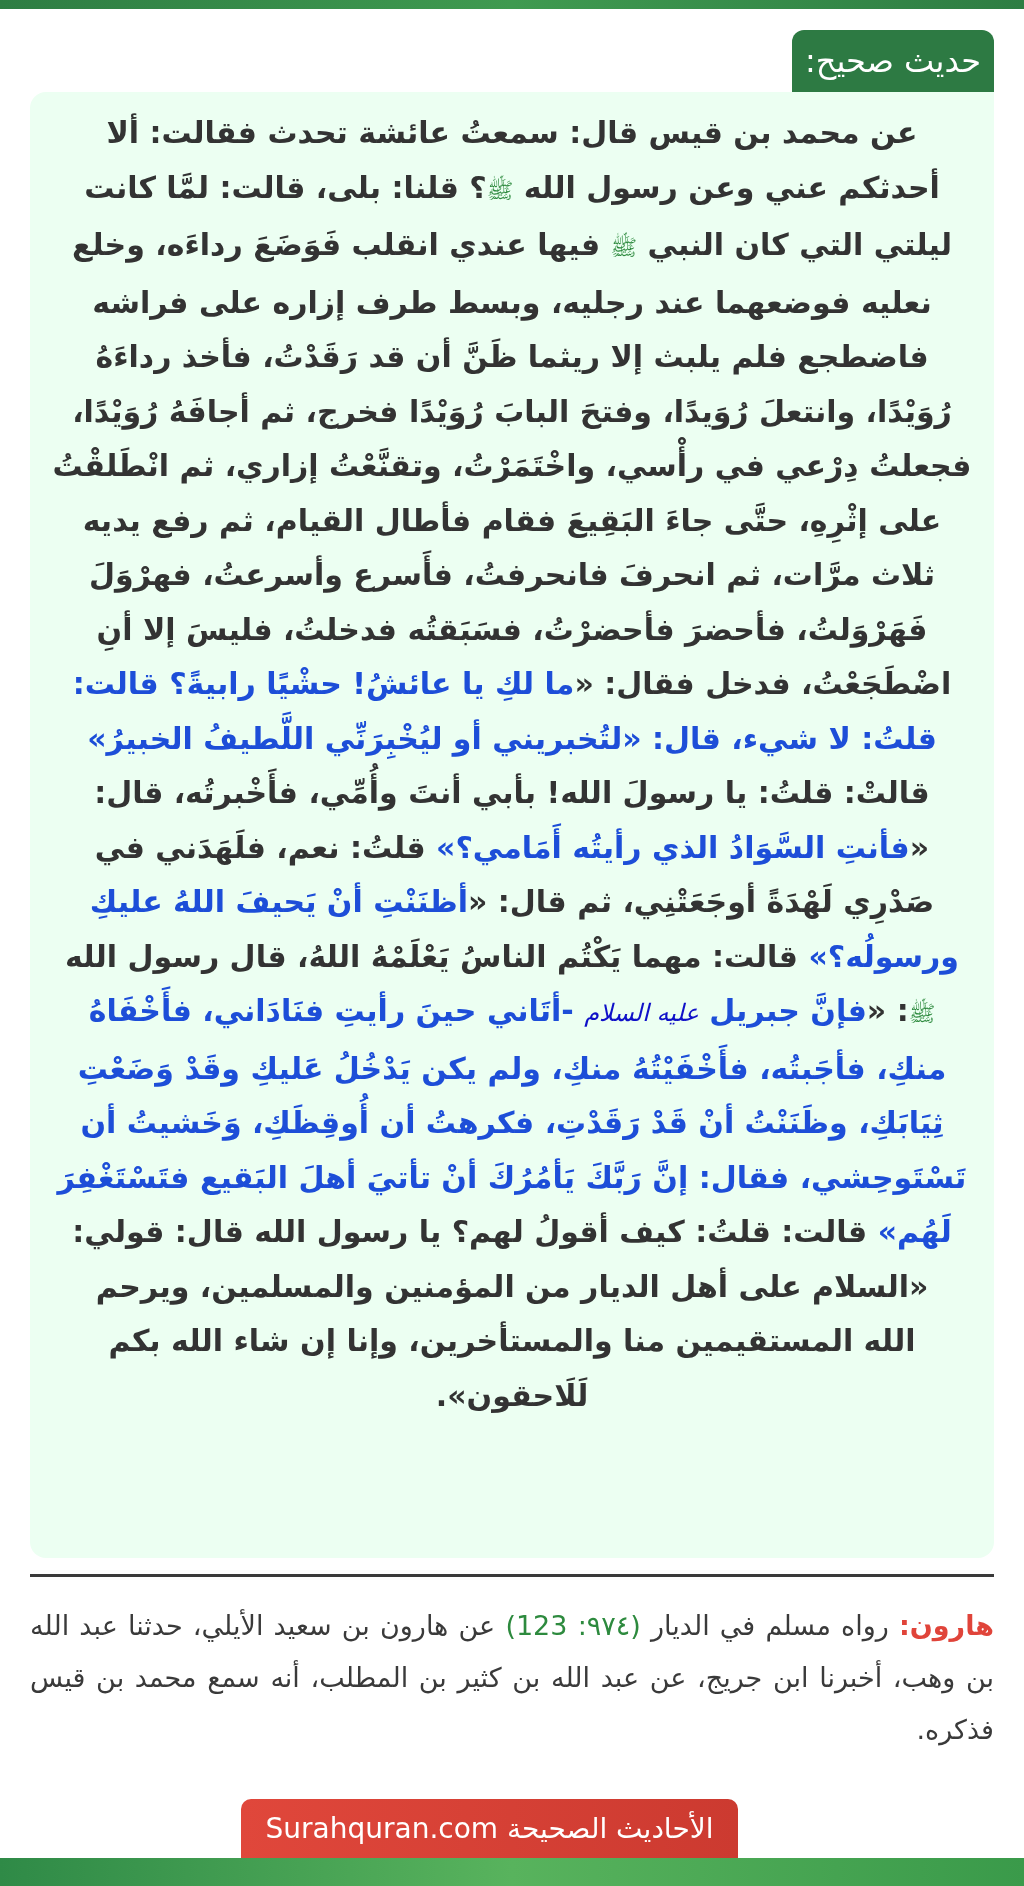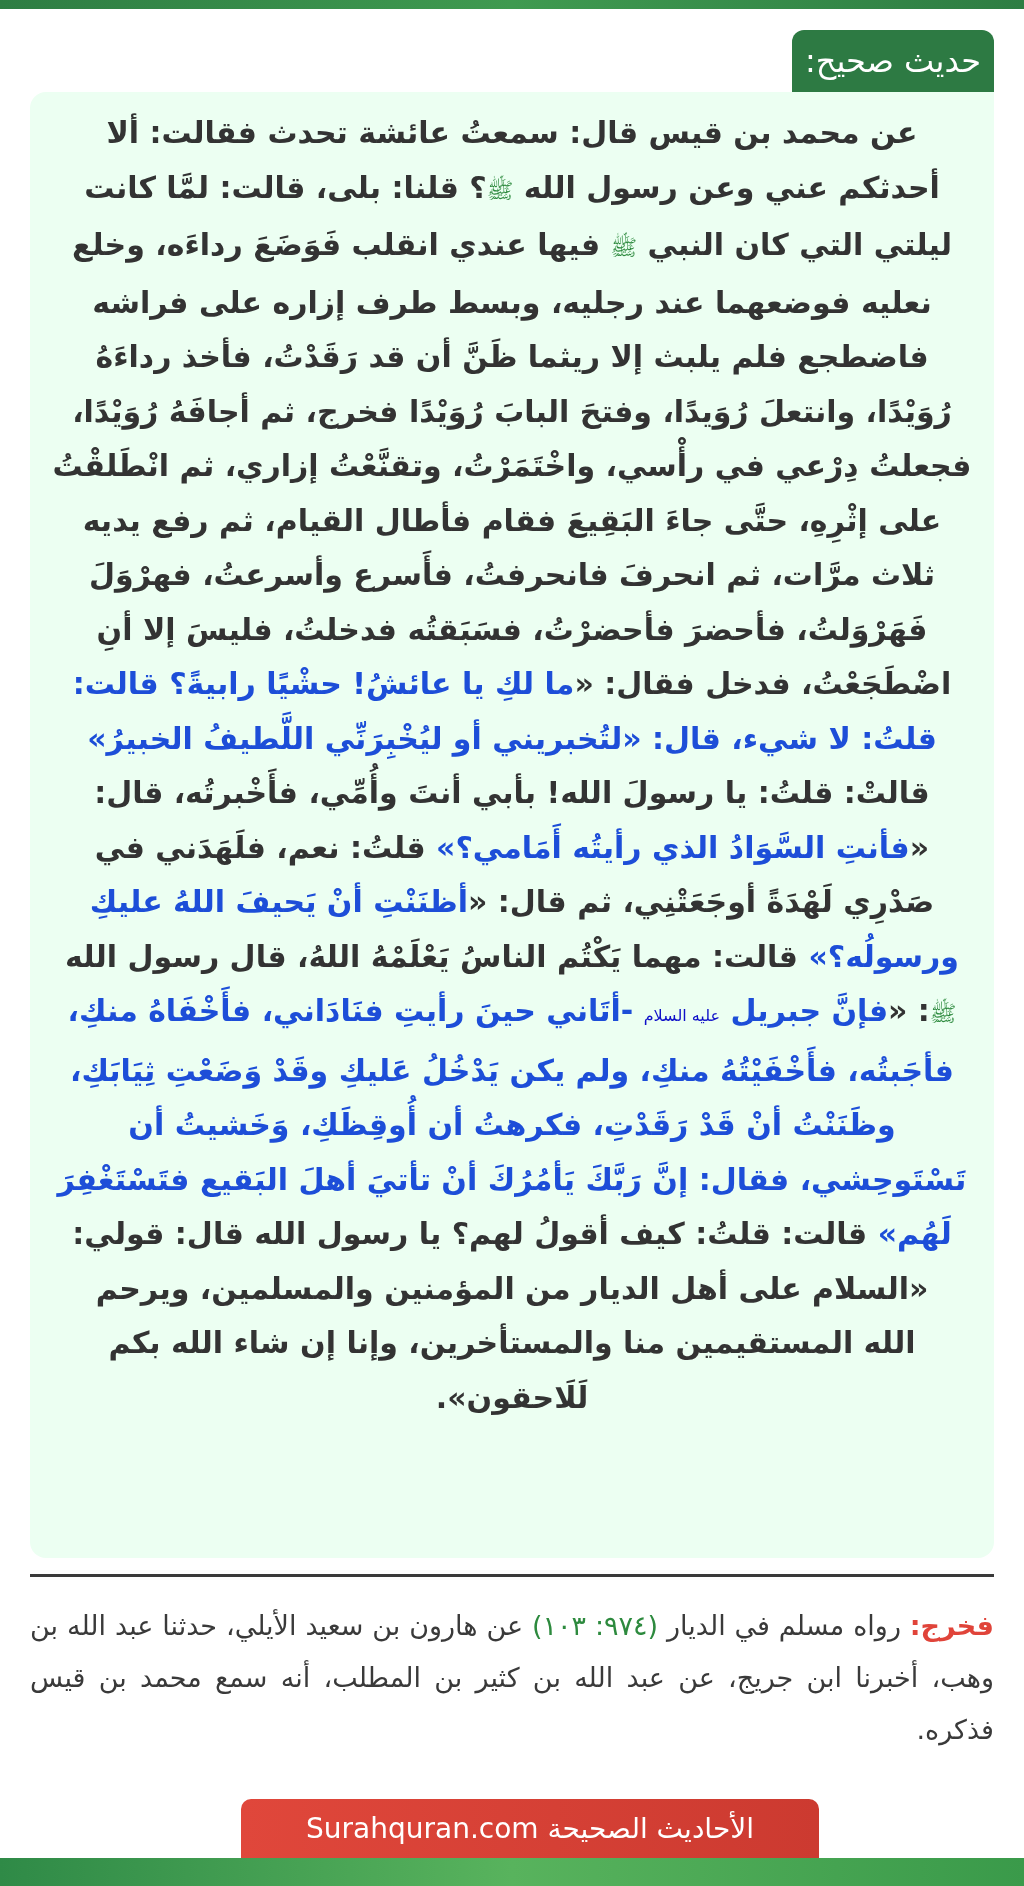--- a/index.html
+++ b/index.html
@@ -23,34 +23,34 @@
       border-top-left-radius: 16px;
       box-sizing: border-box; padding: 14px 22px 0 22px;
     }
     .hadith-text {
       direction: rtl; text-align: center; color: #333333;
       font-weight: bold; font-size: 30px; line-height: 54.5px;
       margin: 0;
     }
     .hadith-text .quote { color: #1d4ed8; }
     .hadith-text .salutation { color: #2d8a3e; font-weight: normal; font-size: 22px; }
-    .hadith-text .salutation-blue { color: #0f10c8; font-weight: normal; font-size: 16px; }
+    .hadith-text .salutation-blue { color: #0f10c8; font-weight: normal; font-size: 24px; font-style: italic; }
     .divider {
       position: absolute; left: 30px; top: 1574px; width: 964px; height: 3px;
       background: #3a3a3a;
     }
     .source {
       position: absolute; left: 30px; top: 1600px; width: 964px;
       direction: rtl; text-align: justify; text-align-last: right;
       color: #3a3a3a; font-size: 27px; line-height: 52px;
     }
     .source .grade { color: #e0443a; font-weight: bold; }
     .source .ref { color: #2d8a3e; }
     .site-button {
-      position: absolute; left: 241px; top: 1799px; width: 578px; height: 59px;
+      position: absolute; left: 241px; top: 1799px; width: 497px; height: 59px;
       background: linear-gradient(90deg, #e0473b 0%, #cc3a30 100%);
       border-radius: 10px 10px 0 0; color: #ffffff; font-size: 28px;
       display: flex; align-items: center; justify-content: center;
       direction: rtl; cursor: pointer;
     }
     .bottom-bar {
       position: absolute; left: 0; top: 1858px; width: 1024px; height: 28px;
       background: linear-gradient(90deg, #2f8a47 0%, #58b35d 50%, #3a9a4a 100%);
     }
   </style>
@@ -63,20 +63,20 @@
   <span>حديث صحيح:</span>
 </div>
 
 <div class="hadith-card">
   <p class="hadith-text" id="hadith-text"><span>عن محمد بن قيس قال: سمعتُ عائشة تحدث فقالت: ألا أحدثكم عني وعن رسول الله </span><span class="salutation">ﷺ</span><span>؟ قلنا: بلى، قالت: لمَّا كانت ليلتي التي كان النبي </span><span class="salutation">ﷺ</span><span> فيها عندي انقلب فَوَضَعَ رداءَه، وخلع نعليه فوضعهما عند رجليه، وبسط طرف إزاره على فراشه فاضطجع فلم يلبث إلا ريثما ظَنَّ أن قد رَقَدْتُ، فأخذ رداءَهُ رُوَيْدًا، وانتعلَ رُوَيدًا، وفتحَ البابَ رُوَيْدًا فخرج، ثم أجافَهُ رُوَيْدًا، فجعلتُ دِرْعي في رأْسي، واخْتَمَرْتُ، وتقنَّعْتُ إزاري، ثم انْطَلقْتُ على إثْرِهِ، حتَّى جاءَ البَقِيعَ فقام فأطال القيام، ثم رفع يديه ثلاث مرَّات، ثم انحرفَ فانحرفتُ، فأَسرع وأسرعتُ، فهرْوَلَ فَهَرْوَلتُ، فأحضرَ فأحضرْتُ، فسَبَقتُه فدخلتُ، فليسَ إلا أنِ اضْطَجَعْتُ، فدخل فقال: «</span><span class="quote">ما لكِ يا عائشُ! حشْيًا رابيةً؟ قالت: قلتُ: لا شيء، قال: «لتُخبريني أو ليُخْبِرَنِّي اللَّطيفُ الخبيرُ»</span><span> قالتْ: قلتُ: يا رسولَ الله! بأبي أنتَ وأُمِّي، فأَخْبرتُه، قال: «</span><span class="quote">فأنتِ السَّوَادُ الذي رأيتُه أَمَامي؟»</span><span> قلتُ: نعم، فلَهَدَني في صَدْرِي لَهْدَةً أوجَعَتْنِي، ثم قال: «</span><span class="quote">أظنَنْتِ أنْ يَحيفَ اللهُ عليكِ ورسولُه؟»</span><span> قالت: مهما يَكْتُم الناسُ يَعْلَمْهُ اللهُ، قال رسول الله </span><span class="salutation">ﷺ</span><span>: «</span><span class="quote">فإنَّ جبريل </span><span class="salutation-blue">عليه السلام</span><span class="quote"> -أتَاني حينَ رأيتِ فنَادَاني، فأَخْفَاهُ منكِ، فأجَبتُه، فأَخْفَيْتُهُ منكِ، ولم يكن يَدْخُلُ عَليكِ وقَدْ وَضَعْتِ ثِيَابَكِ، وظَنَنْتُ أنْ قَدْ رَقَدْتِ، فكرهتُ أن أُوقِظَكِ، وَخَشيتُ أن تَسْتَوحِشي، فقال: إنَّ رَبَّكَ يَأمُرُكَ أنْ تأتيَ أهلَ البَقيع فتَسْتَغْفِرَ لَهُم»</span><span> قالت: قلتُ: كيف أقولُ لهم؟ يا رسول الله قال: قولي: «السلام على أهل الديار من المؤمنين والمسلمين، ويرحم</span><br><span>الله المستقيمين منا والمستأخرين، وإنا إن شاء الله بكم لَلَاحقون».</span></p>
 </div>
 
 <div class="divider"></div>
 
 <div class="source">
-  <span class="grade">فخرج:</span><span> رواه مسلم في الديار </span><span class="ref">(٩٧٤: ١٠٣)</span><span> عن هارون بن سعيد الأيلي، حدثنا عبد الله بن وهب، أخبرنا ابن جريج، عن عبد الله بن كثير بن المطلب، أنه سمع محمد بن قيس فذكره.</span>
+  <span class="grade">هارون:</span><span> رواه مسلم في الديار </span><span class="ref">(٩٧٤: 123)</span><span> عن هارون بن سعيد الأيلي، حدثنا عبد الله بن وهب، أخبرنا ابن جريج، عن عبد الله بن كثير بن المطلب، أنه سمع محمد بن قيس فذكره.</span>
 </div>
 
 <div class="site-button">
   <span>الأحاديث الصحيحة Surahquran.com</span>
 </div>
 
 <div class="bottom-bar"></div>
 
 </body></html>

